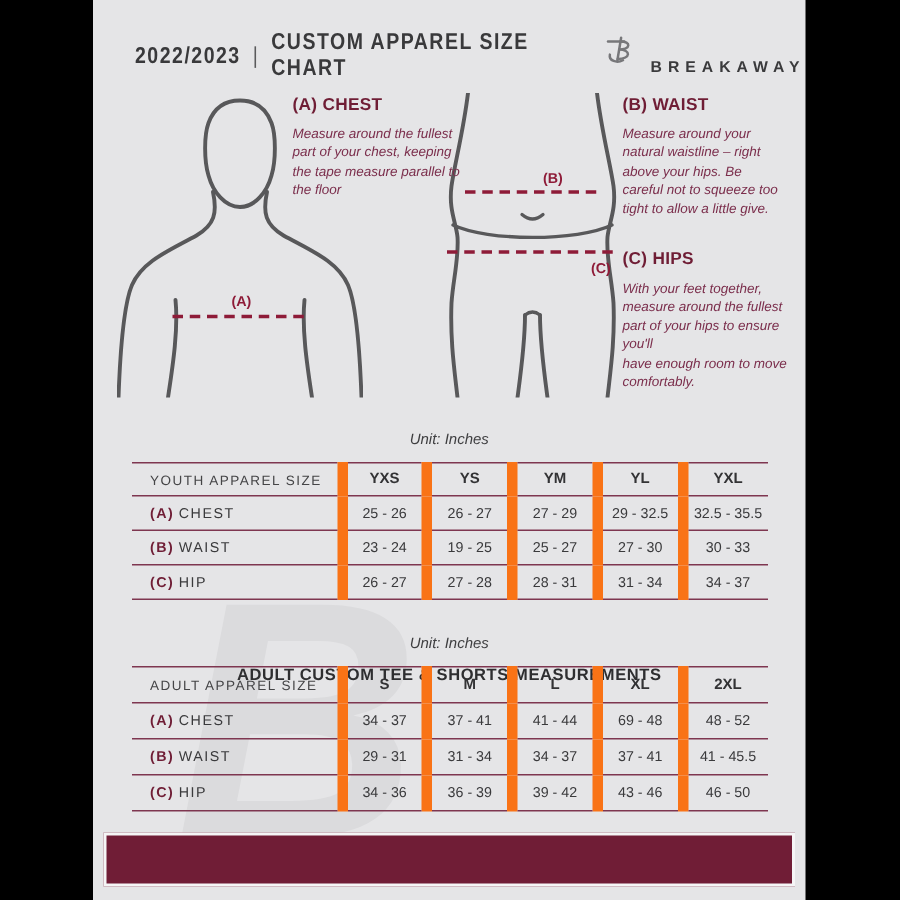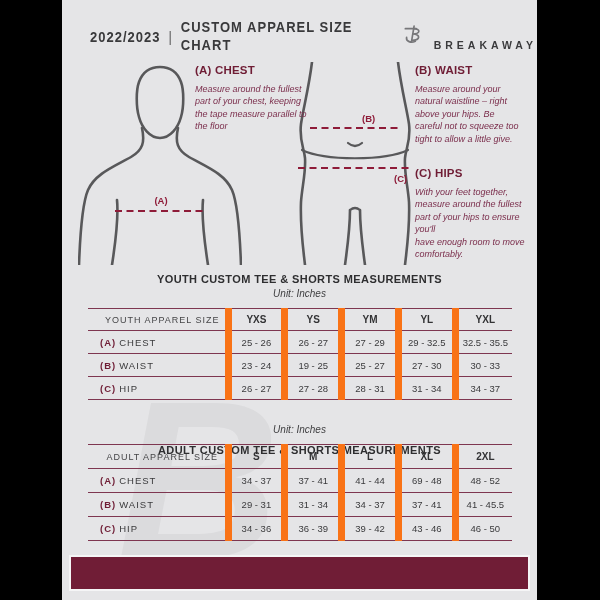--- a/index.html
+++ b/index.html
@@ -36,21 +36,21 @@
     border-top:1.5px solid #7E3650; border-bottom:1.5px solid #7E3650; }
   table.size-table col.lab { width:140px; }
   table.size-table th, table.size-table td {
     border-left:7px solid #f97316; text-align:center; vertical-align:middle;
     font-size:9.5px; color:#3A3A3C; background:transparent; }
   table.size-table th:first-child, table.size-table td:first-child { border-left:none; }
   table.size-table tr + tr th, table.size-table tbody tr td { border-top:1px solid #7E3650; }
   table.size-table tbody tr:first-child td { border-top:1px solid #7E3650; }
   table.size-table th.size { font-weight:700; font-size:10px; color:#333335; }
   table.size-table th.lab-h { font-weight:400; font-size:9px; letter-spacing:1px;
-    text-align:center; padding-left:12px; color:#454547; }
+    text-align:left; padding-left:12px; color:#454547; }
   table.size-table td.lab { text-align:left; padding-left:12px; letter-spacing:1px; font-size:9.5px; }
   table.size-table td.lab .pfx { color:#6F1D35; font-weight:700; margin-right:3px; }
   #youth-table th, #youth-table td { height:22px; }
   #youth-table td { height:23px; }
   #adult-table th, #adult-table td { height:24px; }
 
   
   .watermark { position:absolute; left:55px; top:368px; z-index:0;
     font-size:225px; font-weight:700; font-style:italic; color:#DBDBDD;
     line-height:1; user-select:none; }
@@ -129,21 +129,20 @@
       <h3>(B) WAIST</h3>
       <p>Measure around your natural waistline – right above your hips. Be careful not to squeeze too tight to allow a little give.</p>
     </div>
 
     <div class="instr" style="left:353px; top:167px; width:110px;">
       <h3>(C) HIPS</h3>
       <p class="pre">With your feet together, measure around the fullest part of your hips to ensure you'll
 have enough room to move comfortably.</p>
     </div>
 
-    <div class="sec-title" style="top:273px;">YOUTH CUSTOM TEE &amp; SHORTS MEASUREMENTS</div>
     <div class="sec-unit" style="top:288px;">Unit: Inches</div>
 
     <table class="size-table" id="youth-table" style="top:308px;">
       <colgroup>
           <col class="lab">
           <col>
           <col>
           <col>
           <col>
           <col>

